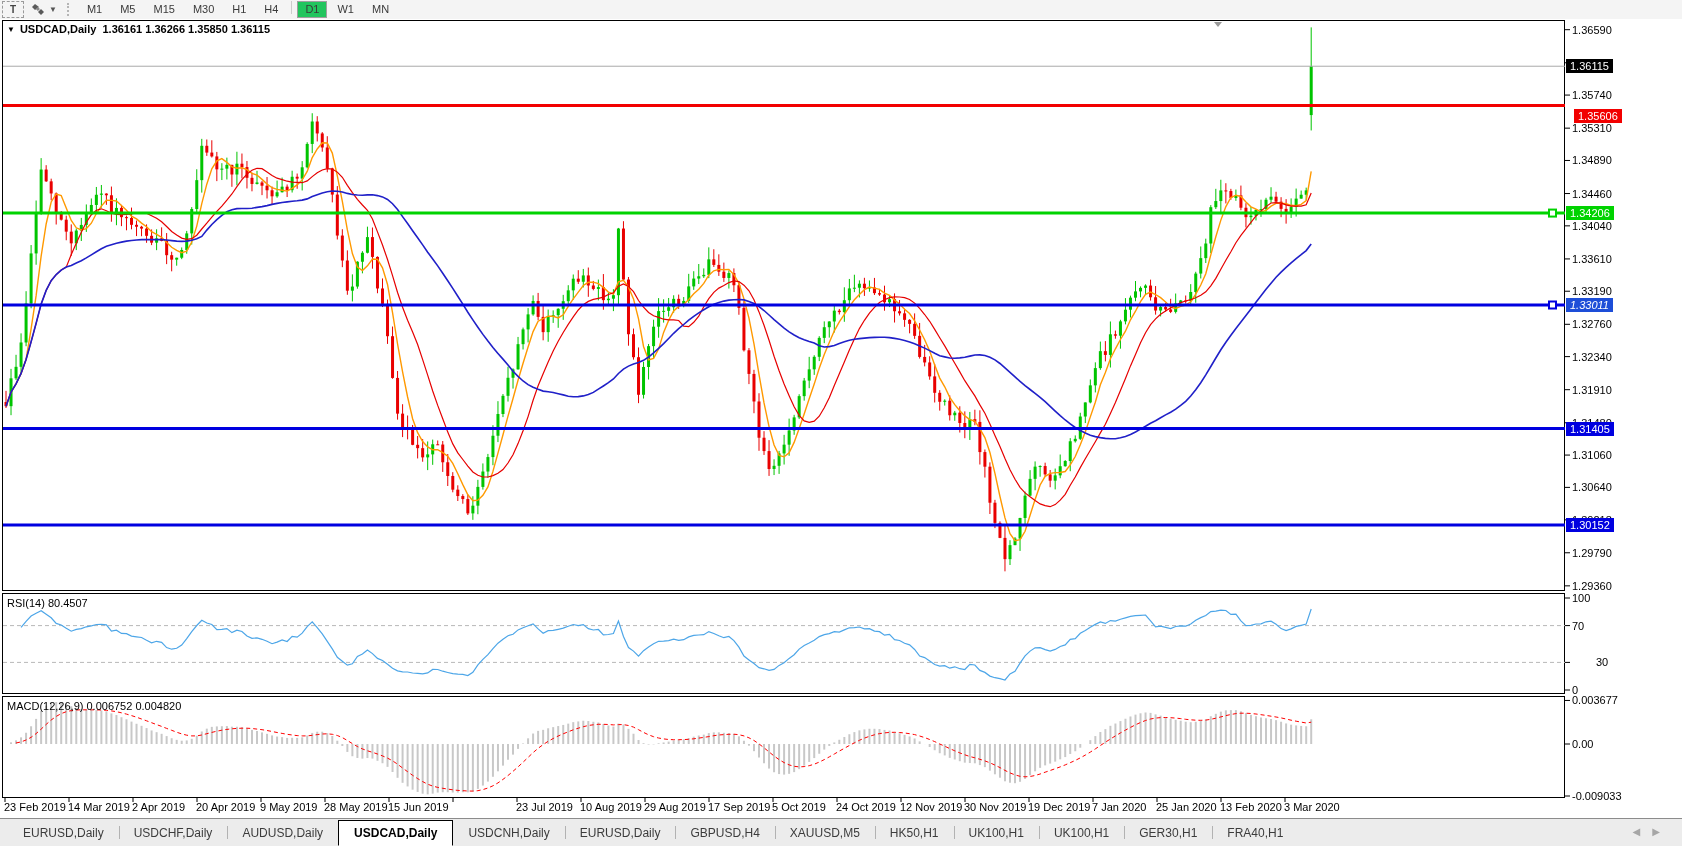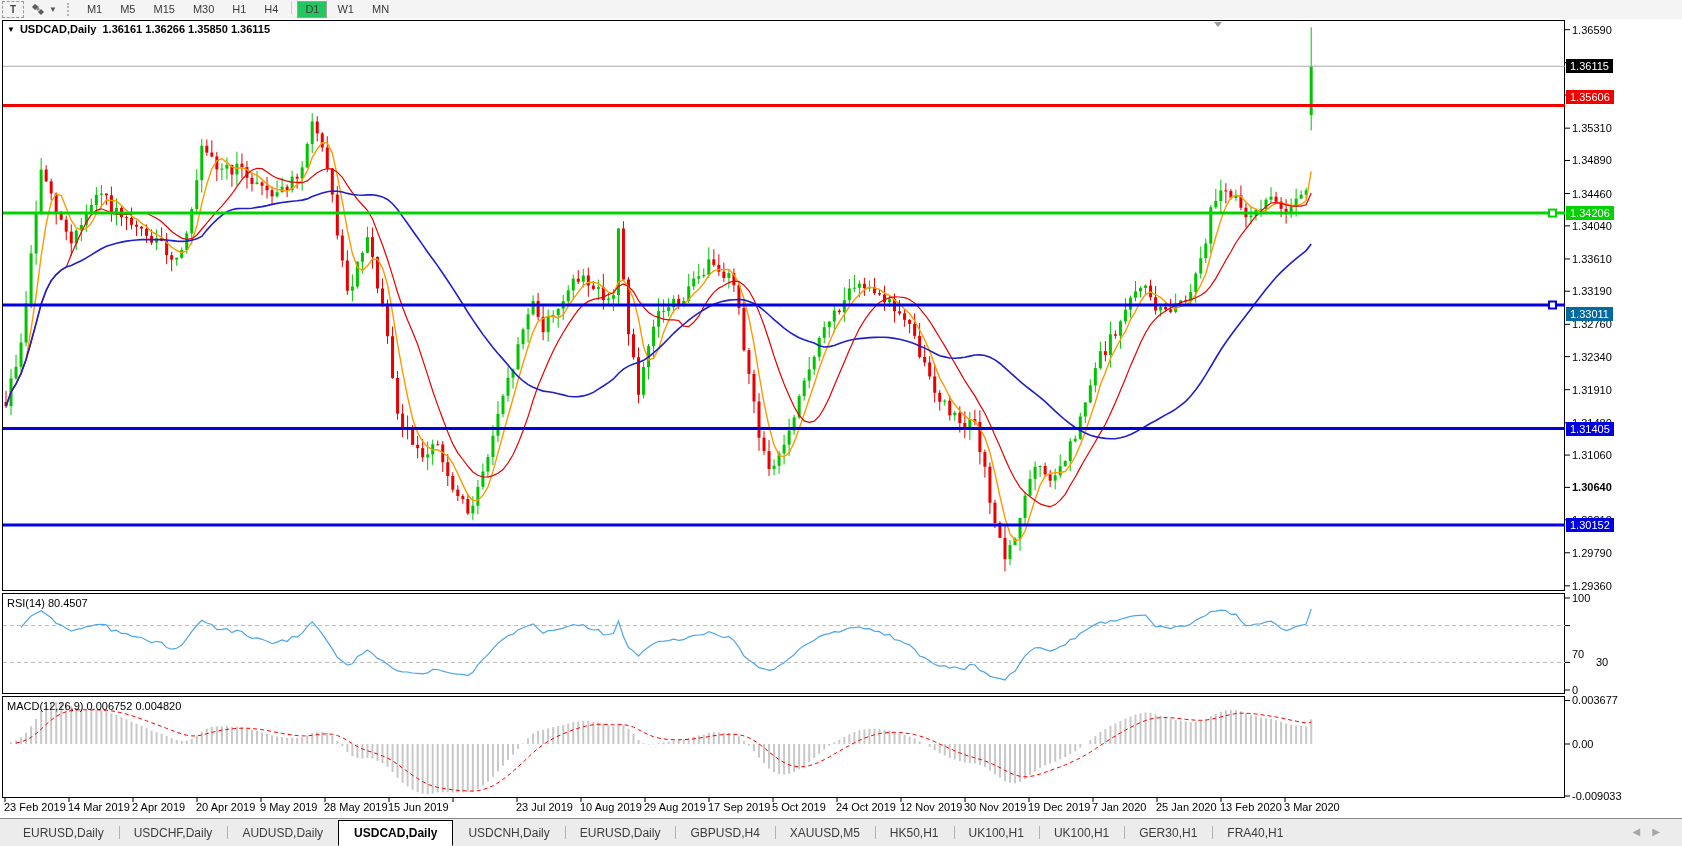--- a/index.html
+++ b/index.html
@@ -924,46 +924,46 @@
       <line x1="901" y1="798" x2="901" y2="802" stroke="#000" stroke-width="1"></line>
       <line x1="965" y1="798" x2="965" y2="802" stroke="#000" stroke-width="1"></line>
       <line x1="1029" y1="798" x2="1029" y2="802" stroke="#000" stroke-width="1"></line>
       <line x1="1093" y1="798" x2="1093" y2="802" stroke="#000" stroke-width="1"></line>
       <line x1="1157" y1="798" x2="1157" y2="802" stroke="#000" stroke-width="1"></line>
       <line x1="1221" y1="798" x2="1221" y2="802" stroke="#000" stroke-width="1"></line>
       <line x1="1285" y1="798" x2="1285" y2="802" stroke="#000" stroke-width="1"></line>
     </svg>
 
   <div id="labels">
-      <div class="price-box" style="top: 90px; background: rgb(242, 0, 0);">1.35606</div>
+      <div class="price-box" style="top: 109px; background: rgb(242, 0, 0); margin-left: 8px;">1.35606</div>
       <div class="price-box" style="top: 206.077px; background: rgb(0, 211, 0);">1.34206</div>
-      <div class="price-box" style="top: 307px; background: #0369a1;">1.33011</div>
+      <div class="price-box" style="top: 298px; background: #1d4ed8; font-style: italic;">1.33011</div>
       <div class="price-box" style="top: 421.538px; background: rgb(0, 0, 224);">1.31405</div>
       <div class="price-box" style="top: 517.923px; background: rgb(0, 0, 224);">1.30152</div>
       <div class="price-box" style="top: 59.2308px; background: rgb(0, 0, 0);">1.36115</div>
       <div class="axis-label" style="top: 23.6923px;">1.36590</div>
       <div class="axis-label" style="top: 56.7692px;">1.36160</div>
       <div class="axis-label" style="top: 89.0769px;">1.35740</div>
       <div class="axis-label" style="top: 122.154px;">1.35310</div>
       <div class="axis-label" style="top: 154.462px;">1.34890</div>
       <div class="axis-label" style="top: 187.538px;">1.34460</div>
       <div class="axis-label" style="top: 219.846px;">1.34040</div>
       <div class="axis-label" style="top: 252.923px;">1.33610</div>
       <div class="axis-label" style="top: 285.231px;">1.33190</div>
       <div class="axis-label" style="top: 318.308px;">1.32760</div>
       <div class="axis-label" style="top: 350.615px;">1.32340</div>
       <div class="axis-label" style="top: 383.692px;">1.31910</div>
       <div class="axis-label" style="top: 416.769px;">1.31480</div>
       <div class="axis-label" style="top: 449.077px;">1.31060</div>
-      <div class="axis-label" style="top: 481.385px; font-weight: bold;">1.30640</div>
+      <div class="axis-label" style="top: 481.385px;">1.30640</div>
       <div class="axis-label" style="top: 513.846px;">1.30218</div>
       <div class="axis-label" style="top: 546.769px;">1.29790</div>
       <div class="axis-label" style="top: 579.846px;">1.29360</div>
       <div class="axis-label" style="top: 592px;">100</div>
-      <div class="axis-label" style="top: 619.6px; margin-top: 28px;">70</div>
+      <div class="axis-label" style="top: 619.6px;">70</div>
       <div class="axis-label" style="top: 656.4px; margin-left: 24px;">30</div>
       <div class="axis-label" style="top: 684px;">0</div>
       <div class="axis-label" style="top: 694.438px;">0.003677</div>
       <div class="axis-label" style="top: 738px;">0.00</div>
       <div class="axis-label" style="top: 790px;">-0.009033</div>
       <div class="date-label" style="left: 4px;">23 Feb 2019</div>
       <div class="date-label" style="left: 68px;">14 Mar 2019</div>
       <div class="date-label" style="left: 132px;">2 Apr 2019</div>
       <div class="date-label" style="left: 196px;">20 Apr 2019</div>
       <div class="date-label" style="left: 260px;">9 May 2019</div>

